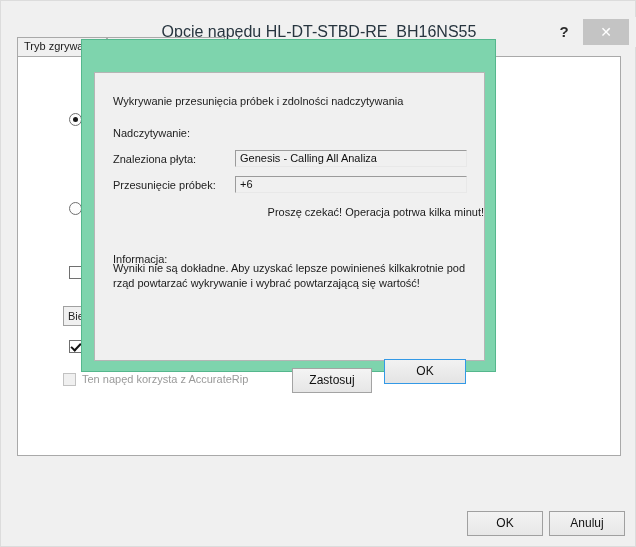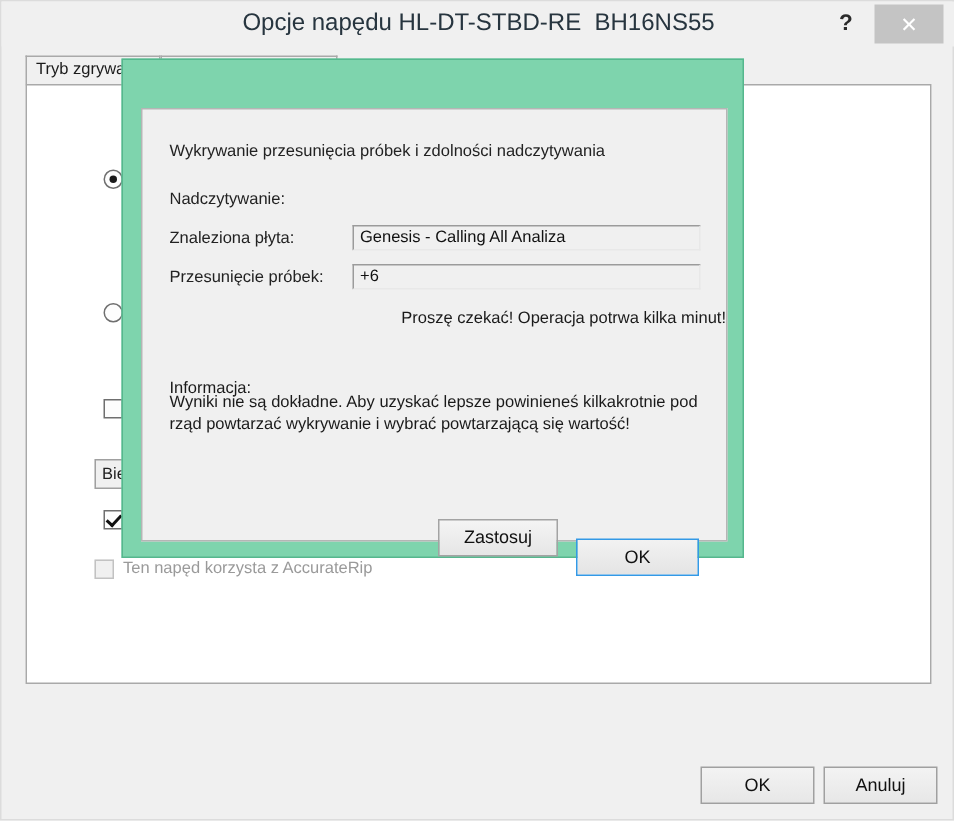--- a/index.html
+++ b/index.html
@@ -20,21 +20,21 @@
     left: 0; top: 0;
     width: 636px; height: 547px;
     background: #f0f0f0;
     box-sizing: border-box;
     border: 1px solid #dcdcdc;
   }
 
   
   #titlebar {
     position: absolute;
-    left: 0; top: 0;
+    left: 0; top: 16px;
     width: 636px; height: 30px;
     background: #f0f0f0;
   }
   #title-text {
     position: absolute;
     left: 0; top: 0;
     width: 636px;
     line-height: 30px;
     text-align: center;
     font-size: 16px;
@@ -270,21 +270,21 @@
     width: 80px; height: 25px;
     box-sizing: border-box;
     background: linear-gradient(to bottom, #f4f4f4 0%, #e6e6e6 100%);
     border: 1px solid #a3a3a3;
     font-size: 12px;
     color: #111;
     line-height: 23px;
     text-align: center;
     cursor: default;
   }
-  #dlg-btn-apply { left: 197px; top: 273px; }
+  #dlg-btn-apply { left: 197px; top: 295px; }
   #dlg-btn-ok {
     left: 289px; top: 286px;
     width: 82px;
     border: 1px solid #3399e6;
     background: linear-gradient(to bottom, #f2f2f2 0%, #e4e4e4 100%);
   }
 </style>
 </head>
 <body>
 

